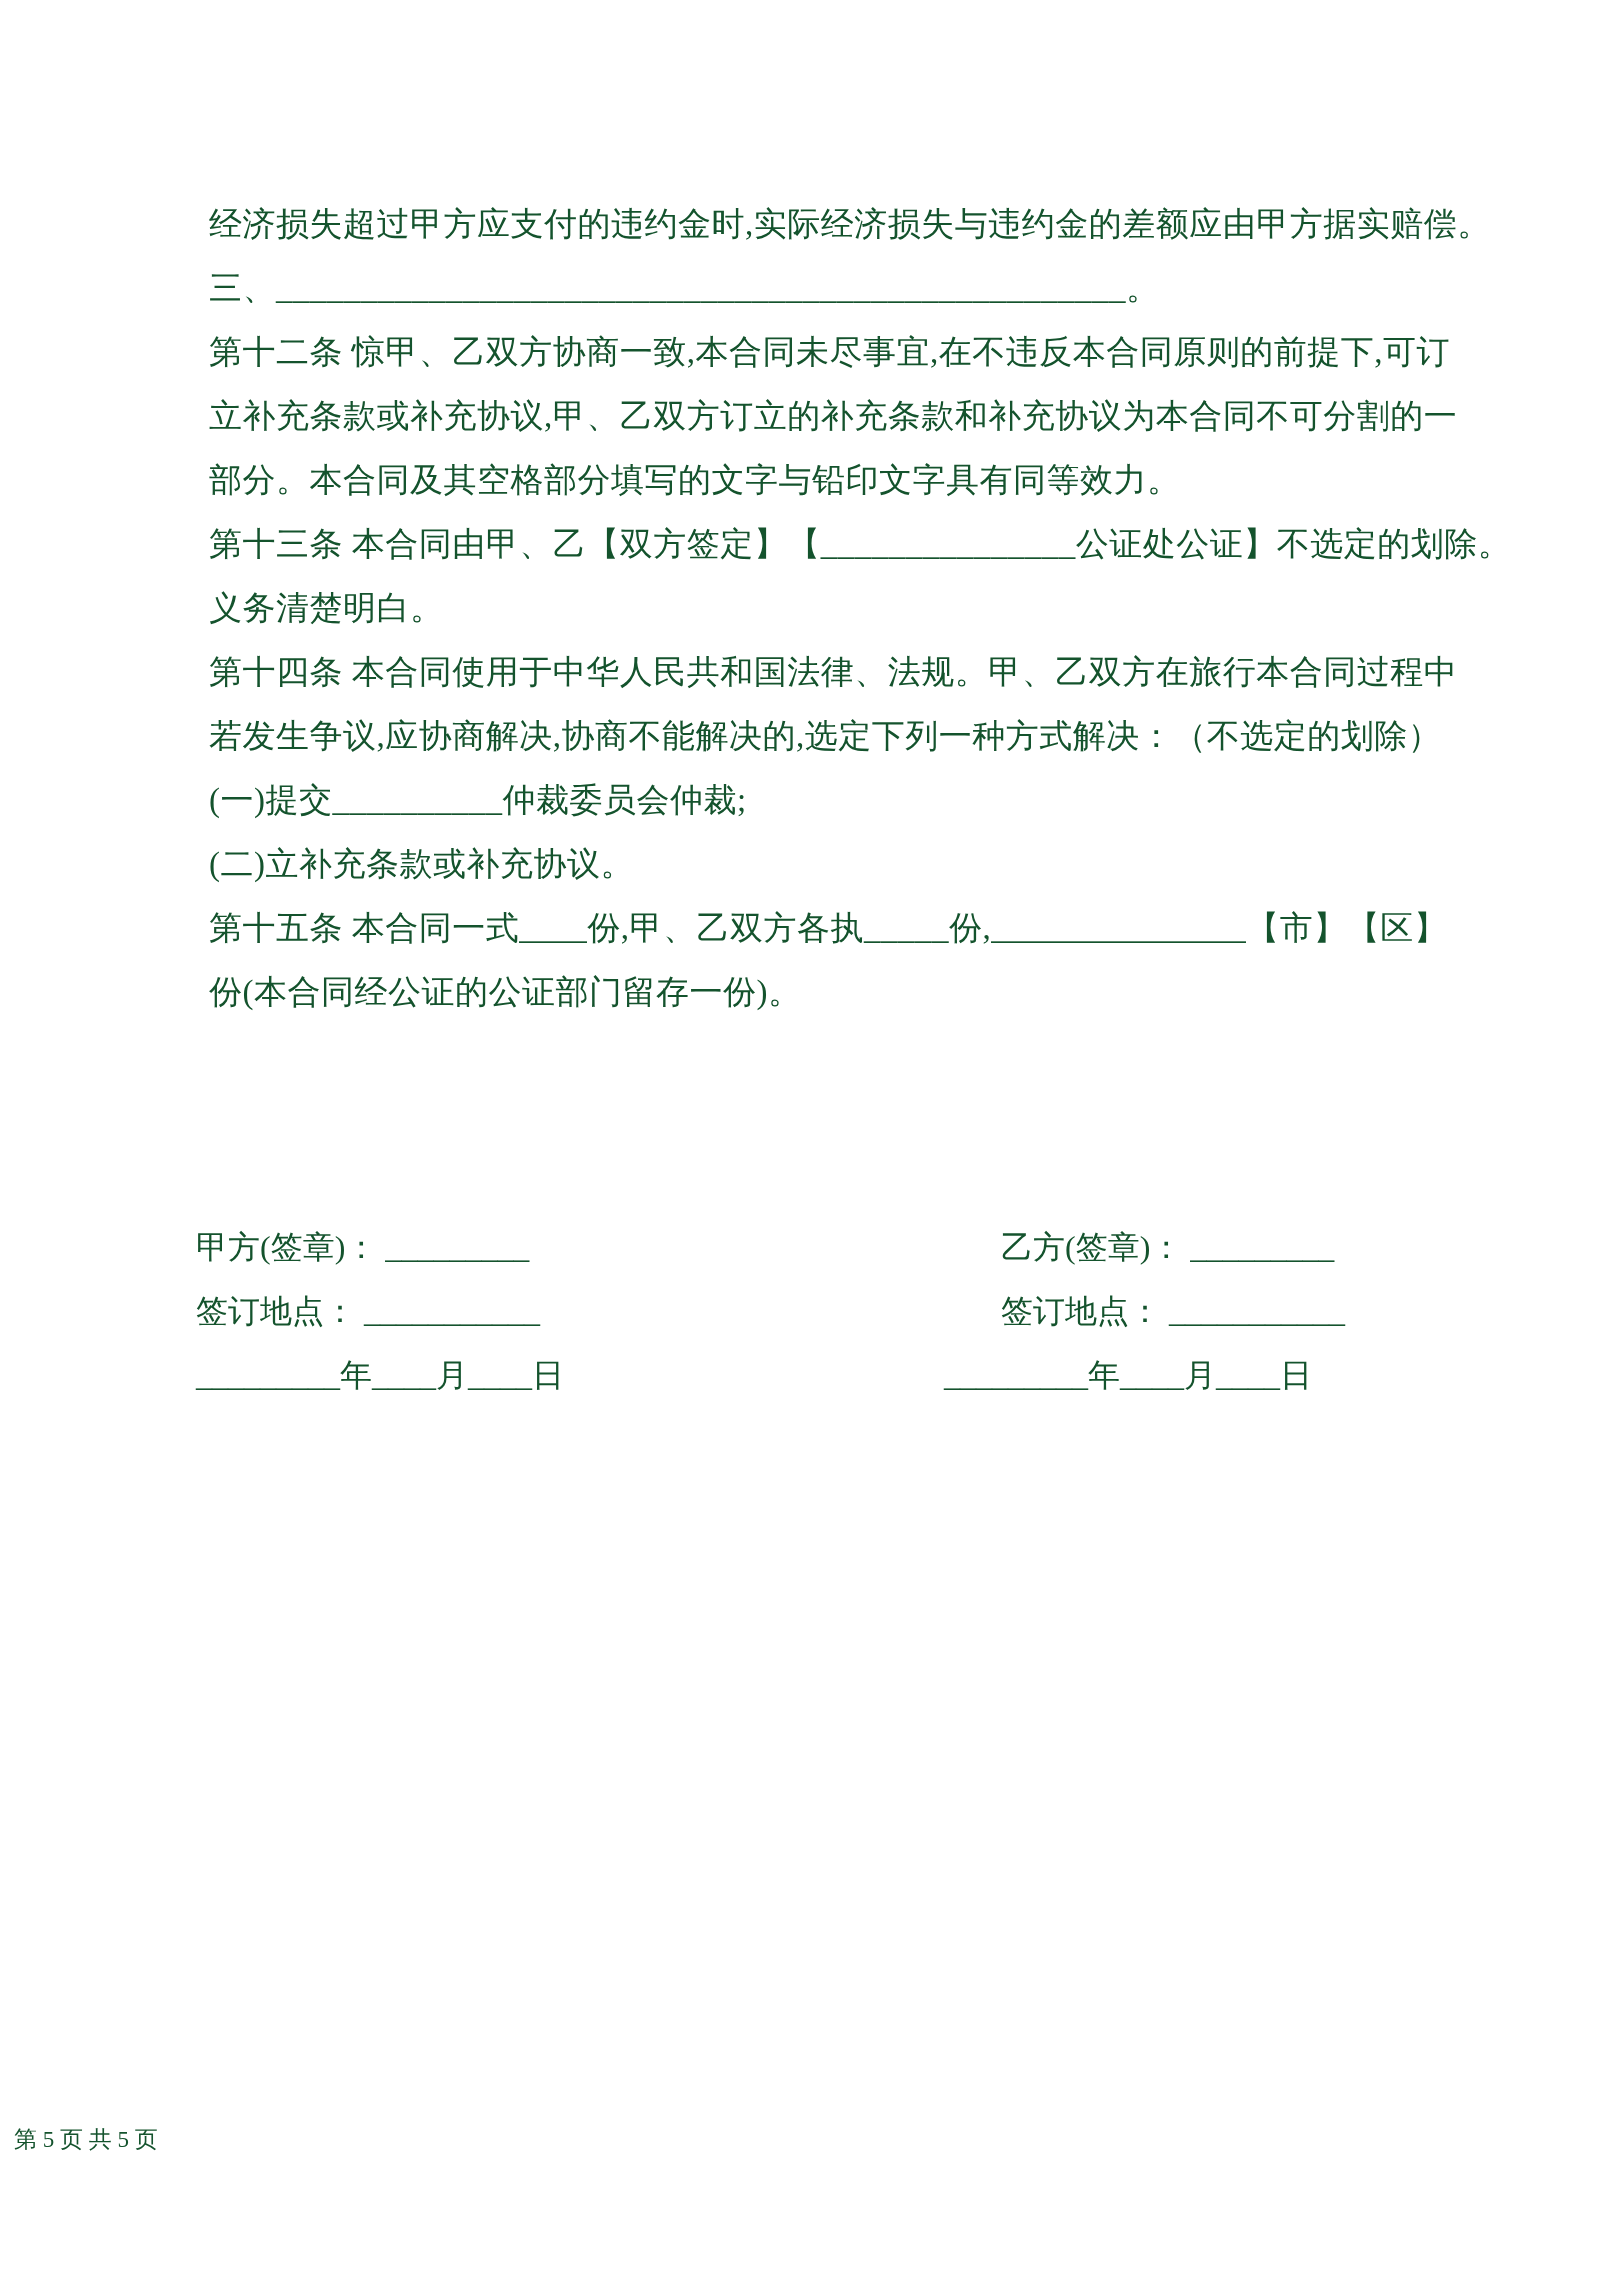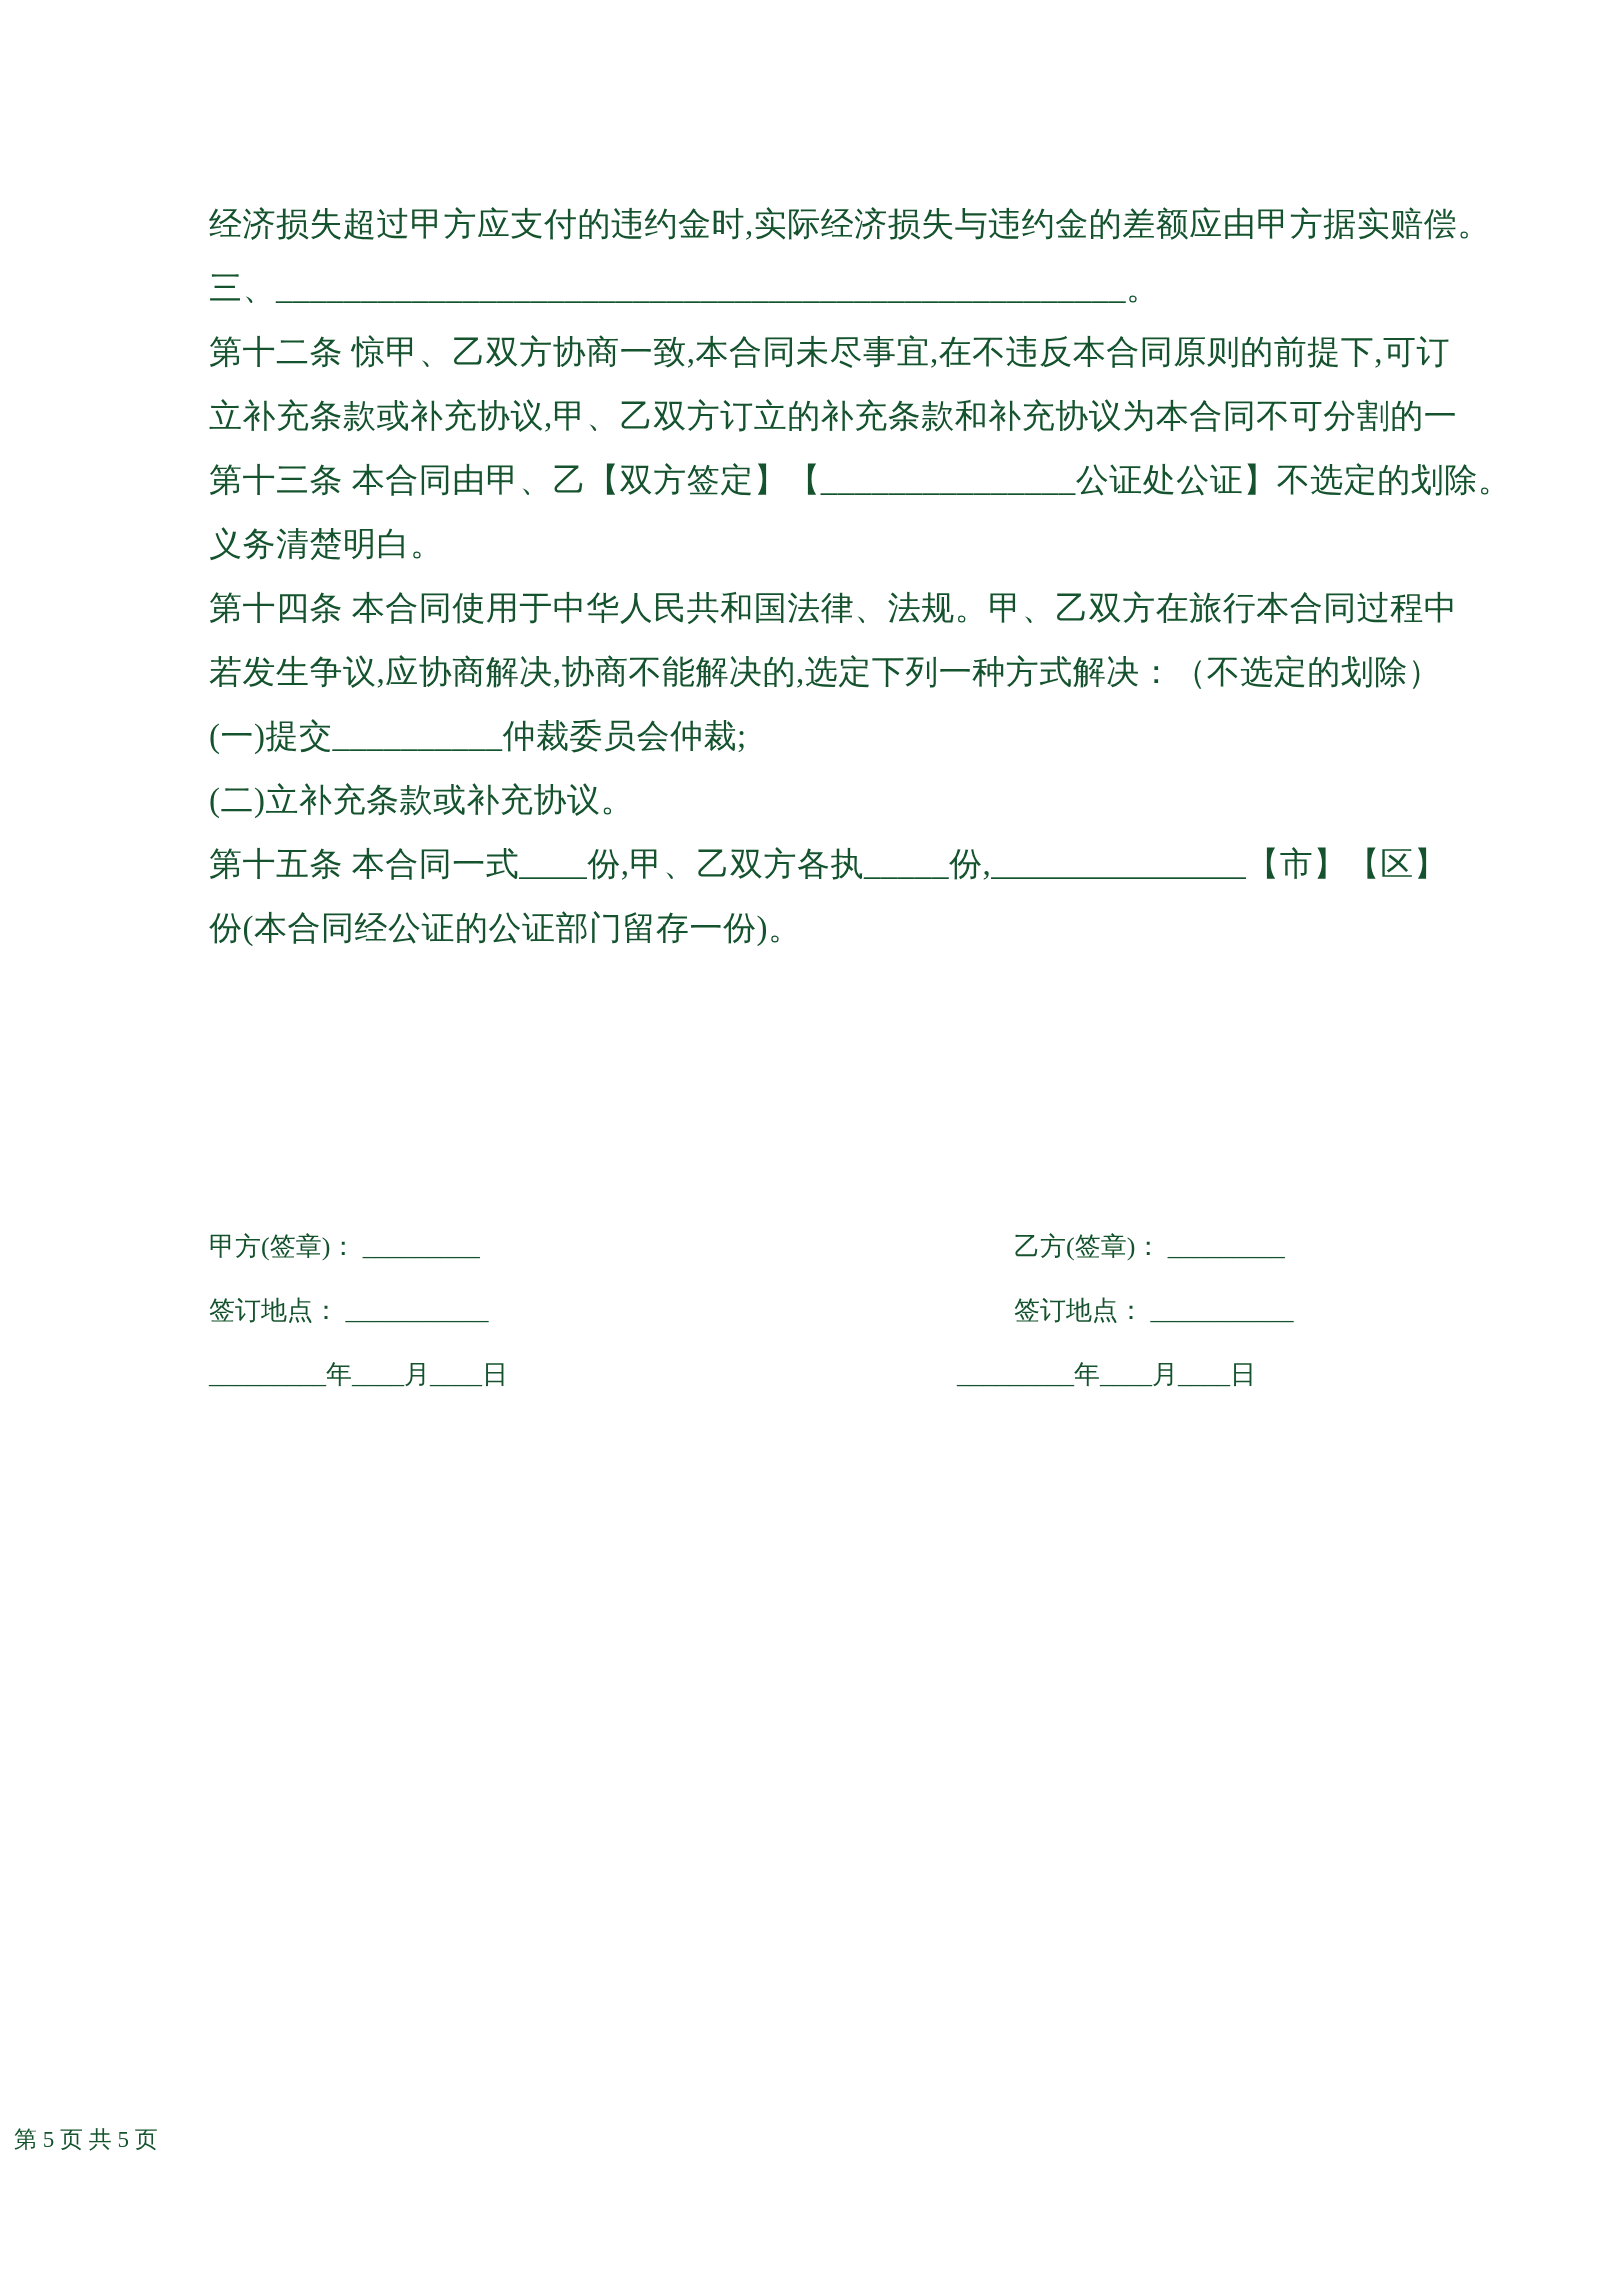--- a/index.html
+++ b/index.html
@@ -25,24 +25,24 @@
   }
   .line {
     height: 64px;
     line-height: 64px;
     font-size: 33px;
     white-space: pre;
     letter-spacing: 0.5px;
   }
   .sig-block {
     position: absolute;
-    left: 195px;
+    left: 182px;
     top: 1215px;
     width: 1364px;
-    font-size: 26px;
+    font-size: 32px;
   }
   .sig-row {
     display: flex;
     height: 64px;
     line-height: 64px;
     white-space: pre;
   }
   .sig-cell {
     flex: none;
     white-space: pre;
@@ -64,20 +64,21 @@
 </head>
 <body>
 
 <div class="page">
 
   <div class="doc-body" id="contract-lines">
       <div class="line">经济损失超过甲方应支付的违约金时,实际经济损失与违约金的差额应由甲方据实赔偿。</div>
       <div class="line">三、__________________________________________________。</div>
       <div class="line">第十二条 惊甲、乙双方协商一致,本合同未尽事宜,在不违反本合同原则的前提下,可订</div>
       <div class="line">立补充条款或补充协议,甲、乙双方订立的补充条款和补充协议为本合同不可分割的一</div>
+      <div class="line">部分。本合同及其空格部分填写的文字与铅印文字具有同等效力。</div>
       <div class="line">第十三条 本合同由甲、乙【双方签定】【_______________公证处公证】不选定的划除。</div>
       <div class="line">义务清楚明白。</div>
       <div class="line">第十四条 本合同使用于中华人民共和国法律、法规。甲、乙双方在旅行本合同过程中</div>
       <div class="line">若发生争议,应协商解决,协商不能解决的,选定下列一种方式解决：（不选定的划除）</div>
       <div class="line">(一)提交__________仲裁委员会仲裁;</div>
       <div class="line">(二)立补充条款或补充协议。</div>
       <div class="line">第十五条 本合同一式____份,甲、乙双方各执_____份,_______________【市】【区】</div>
       <div class="line">份(本合同经公证的公证部门留存一份)。</div>
     </div>
 

